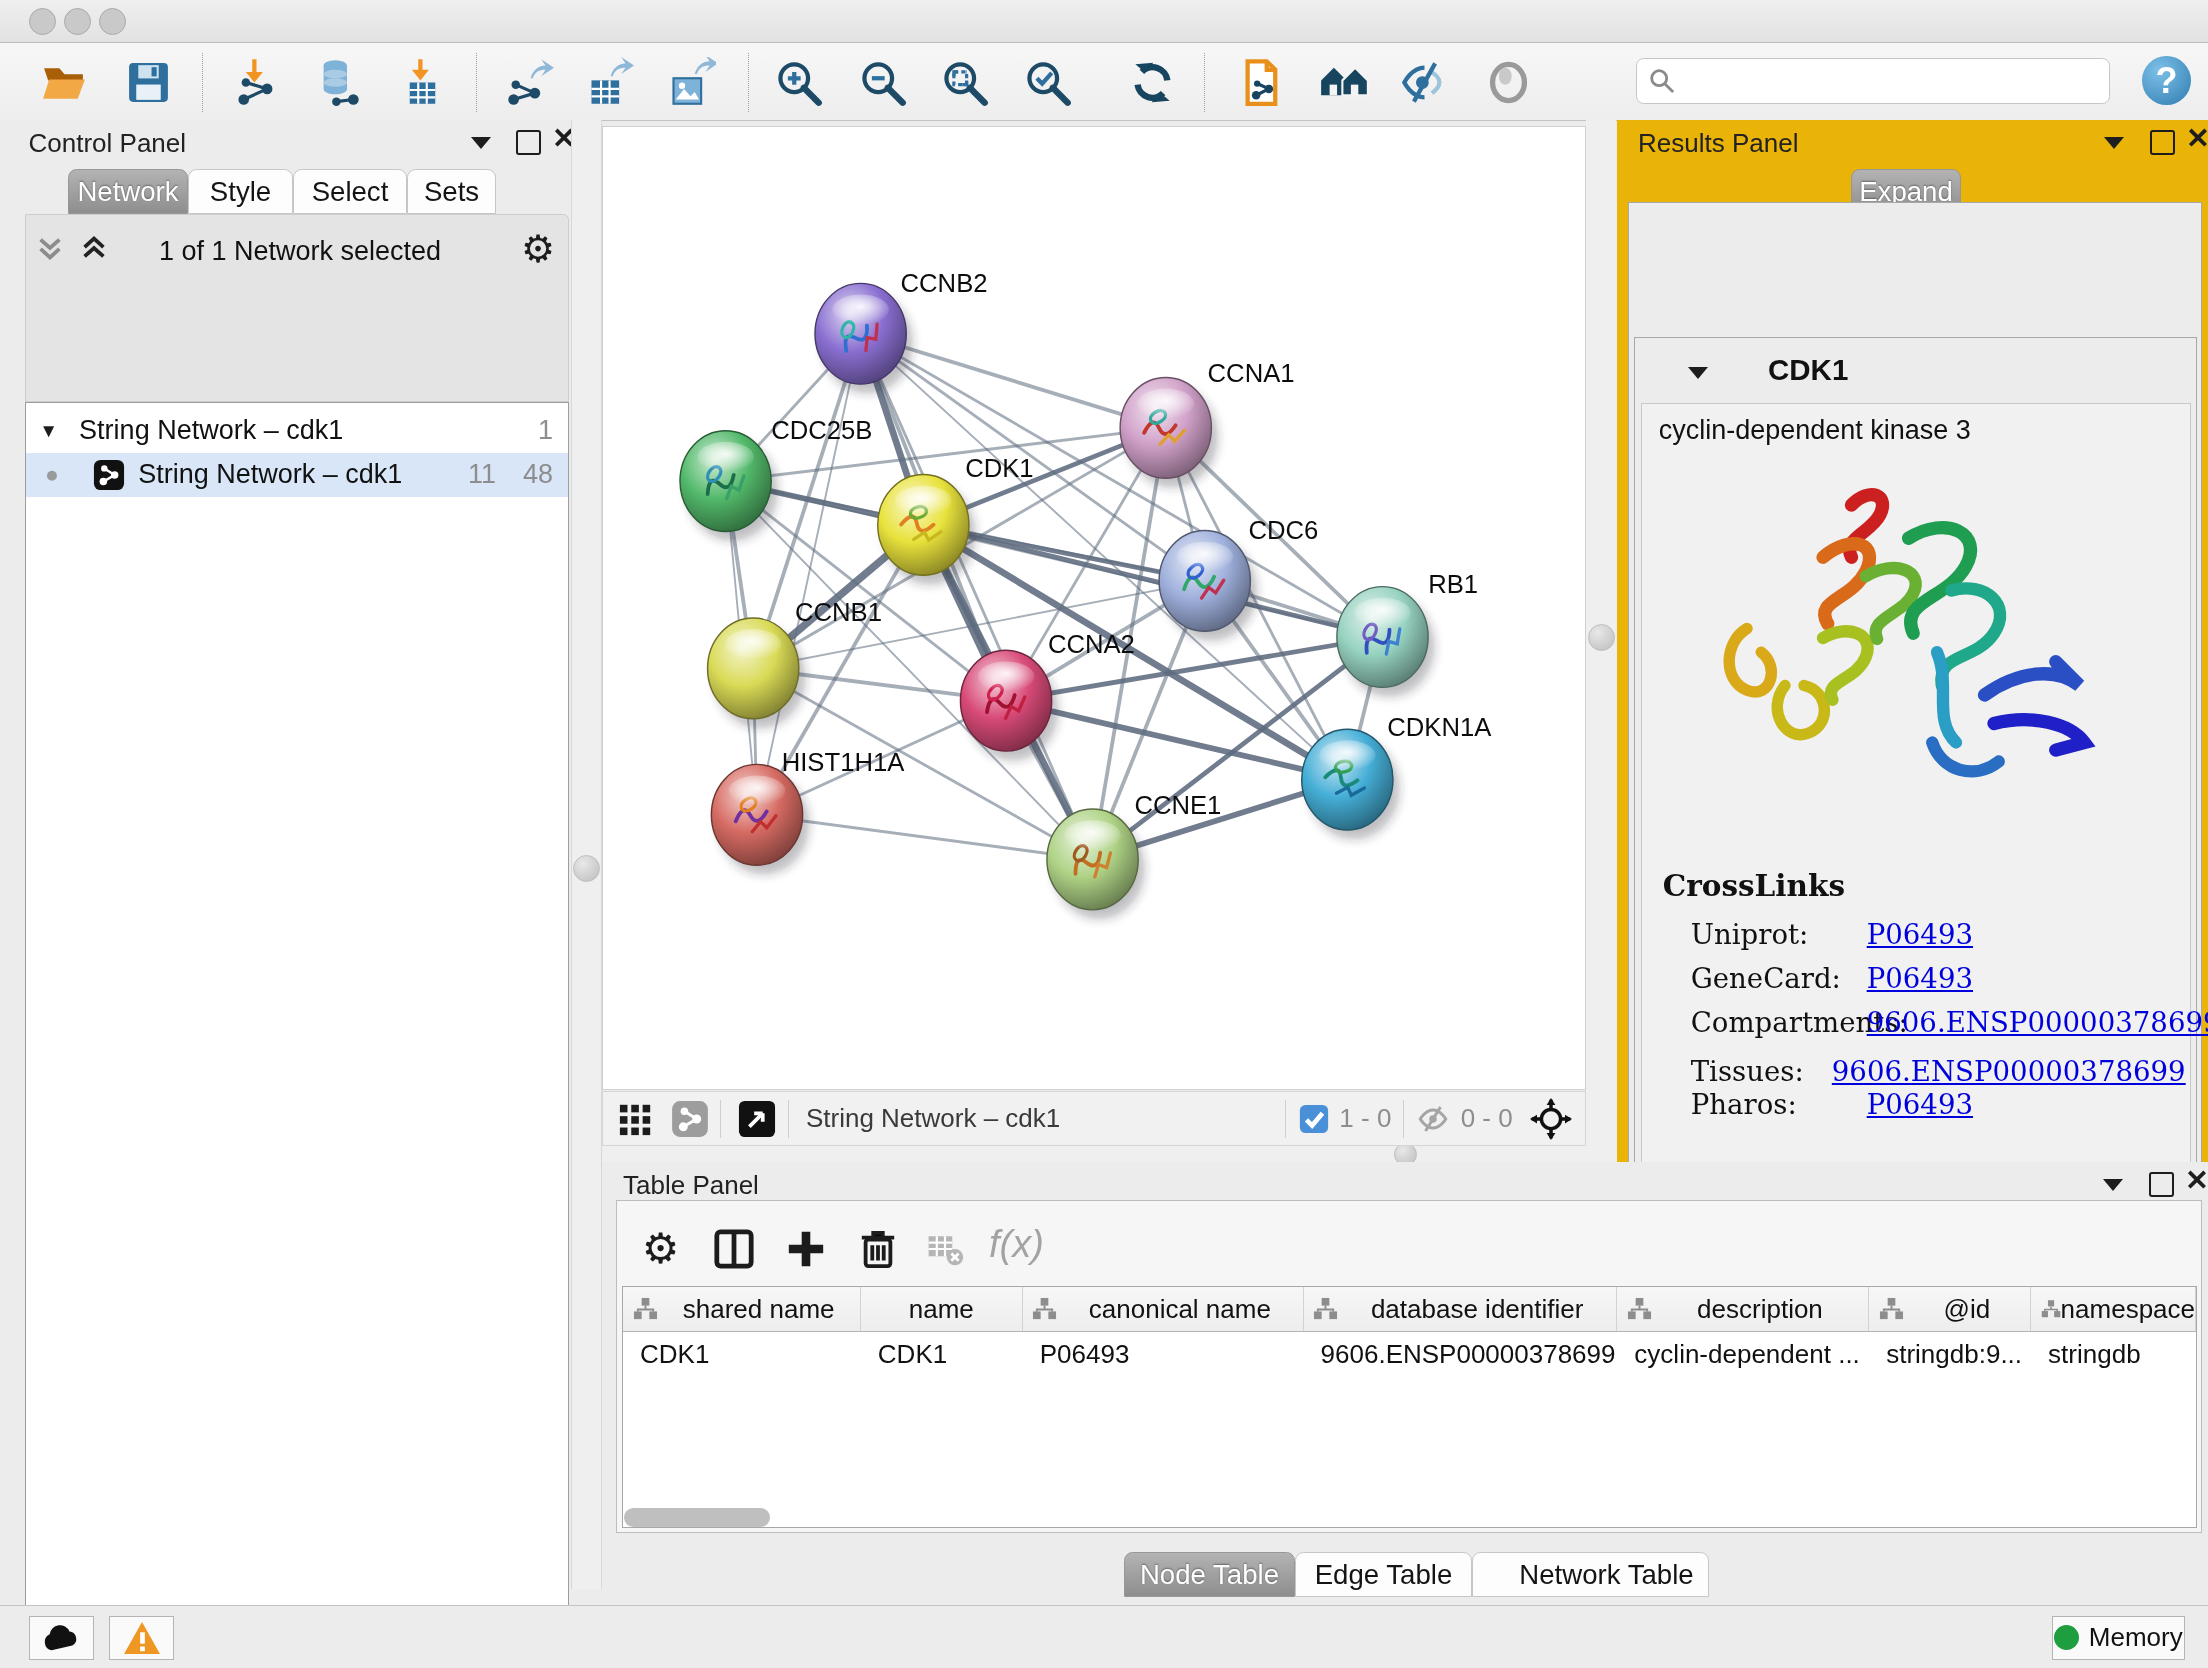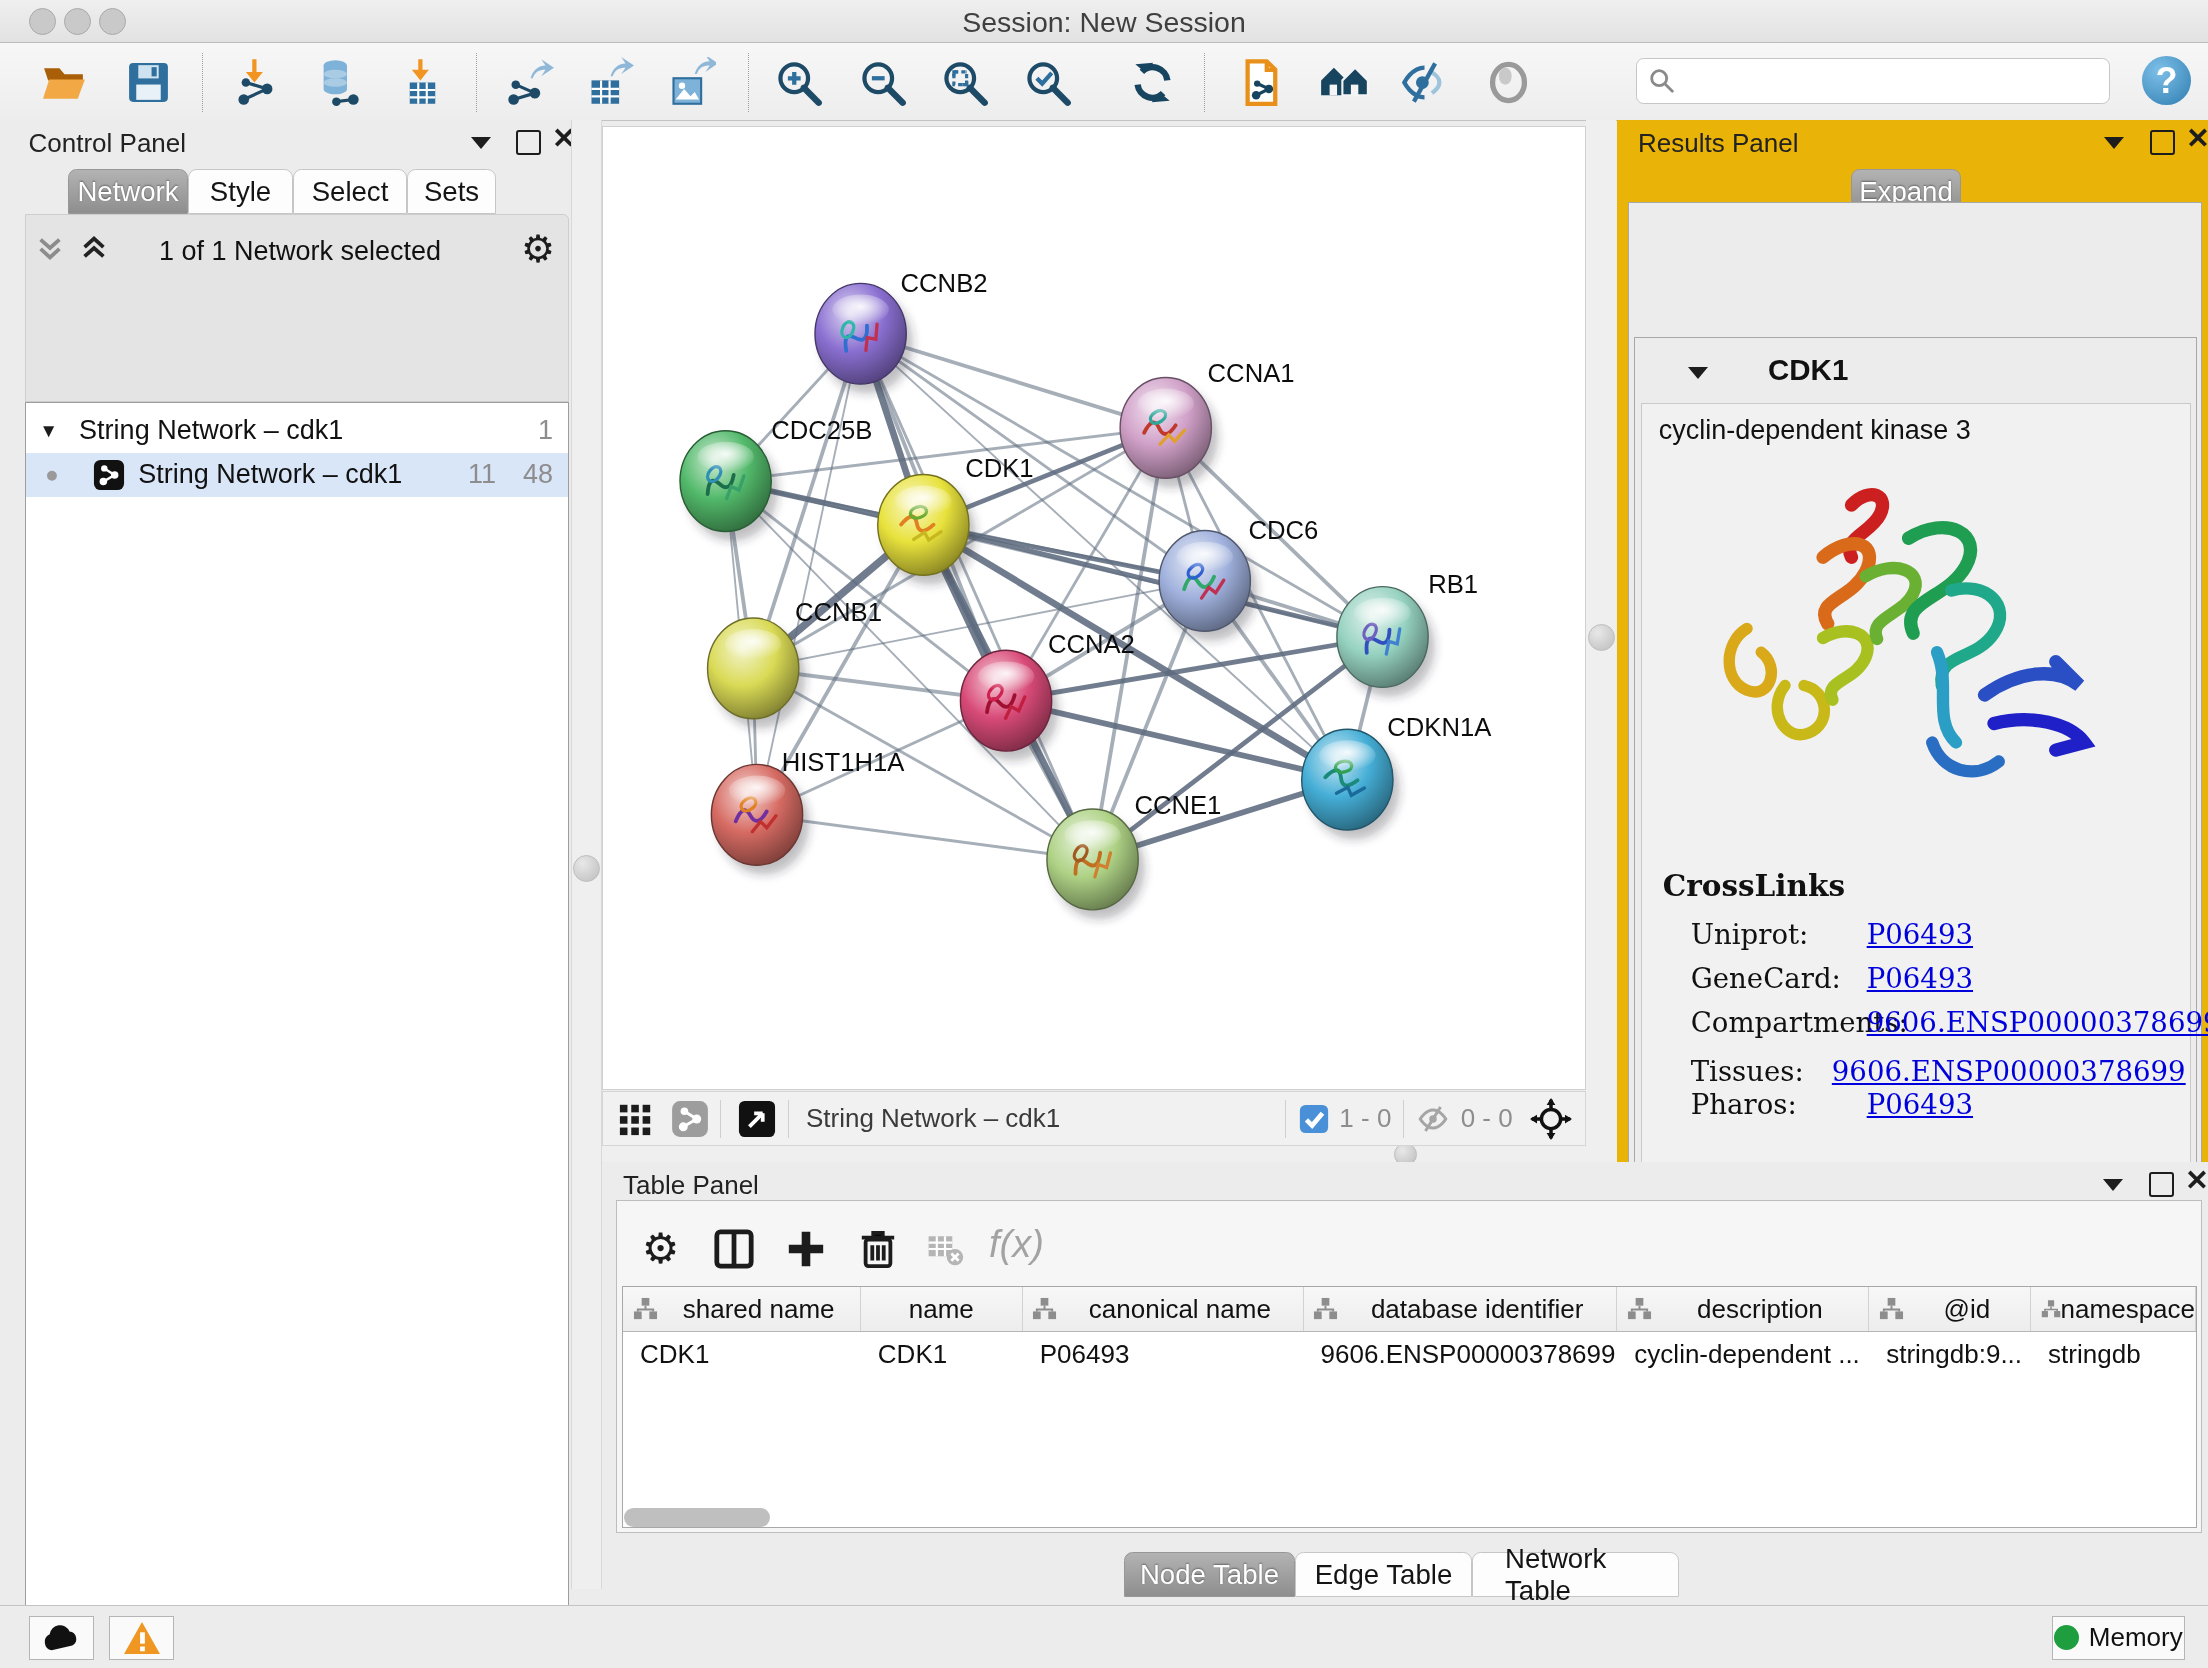--- a/index.html
+++ b/index.html
@@ -74,21 +74,20 @@
   .mem-dot{width:25px;height:25px;border-radius:50%;}
   text{font-family:"Liberation Sans",sans-serif;}
 </style>
 </head>
 <body>
 
 <div class="abs titlebar">
   <div class="abs tl" style="left:28.5px"></div>
   <div class="abs tl" style="left:64px"></div>
   <div class="abs tl" style="left:99px"></div>
-  <div class="abs title-text">Session: New Session</div>
 </div>
 
 <div class="abs toolbar">
   <div class="abs tbtn" style="left:38px">
     <svg width="49" height="49" viewBox="0 0 48 48">
       <path d="M4 10h15l5 6h18v6H8z" fill="#a85f08"></path>
         <path d="M9 21h35l-7 19H3z" fill="#f2a845"></path>
     </svg>
   </div>
   <div class="abs tbtn" style="left:122px">
@@ -733,21 +732,21 @@
         <div class="td" style="width: 162px;">stringdb:9...</div>
         <div class="td" style="width: 165px;">stringdb</div>
       </div>
     </div>
 </div>
 <div class="abs hscroll"></div>
 
 <div class="abs" id="table-tabs" style="left:1124px;top:1552px;display:flex">
     <div class="tab active" style="width: 171px;">Node Table</div>
     <div class="tab" style="width: 177px;">Edge Table</div>
-    <div class="tab" style="width: 207px; padding-left: 32px;">Network Table</div>
+    <div class="tab" style="width: 237px; padding-left: 32px;">Network Table</div>
   </div>
 
 <div class="abs statusbar">
   <div class="abs sb-btn" style="left:28.5px">
     <svg width="42" height="32" viewBox="0 0 44 34">
       <path d="M12 30a9 9 0 0 1-2-17 11 11 0 0 1 21-3 8 8 0 0 1 3 15z" fill="#111"></path>
     </svg>
   </div>
   <div class="abs sb-btn" style="left:109px">
     <svg width="40" height="36" viewBox="0 0 42 38">

